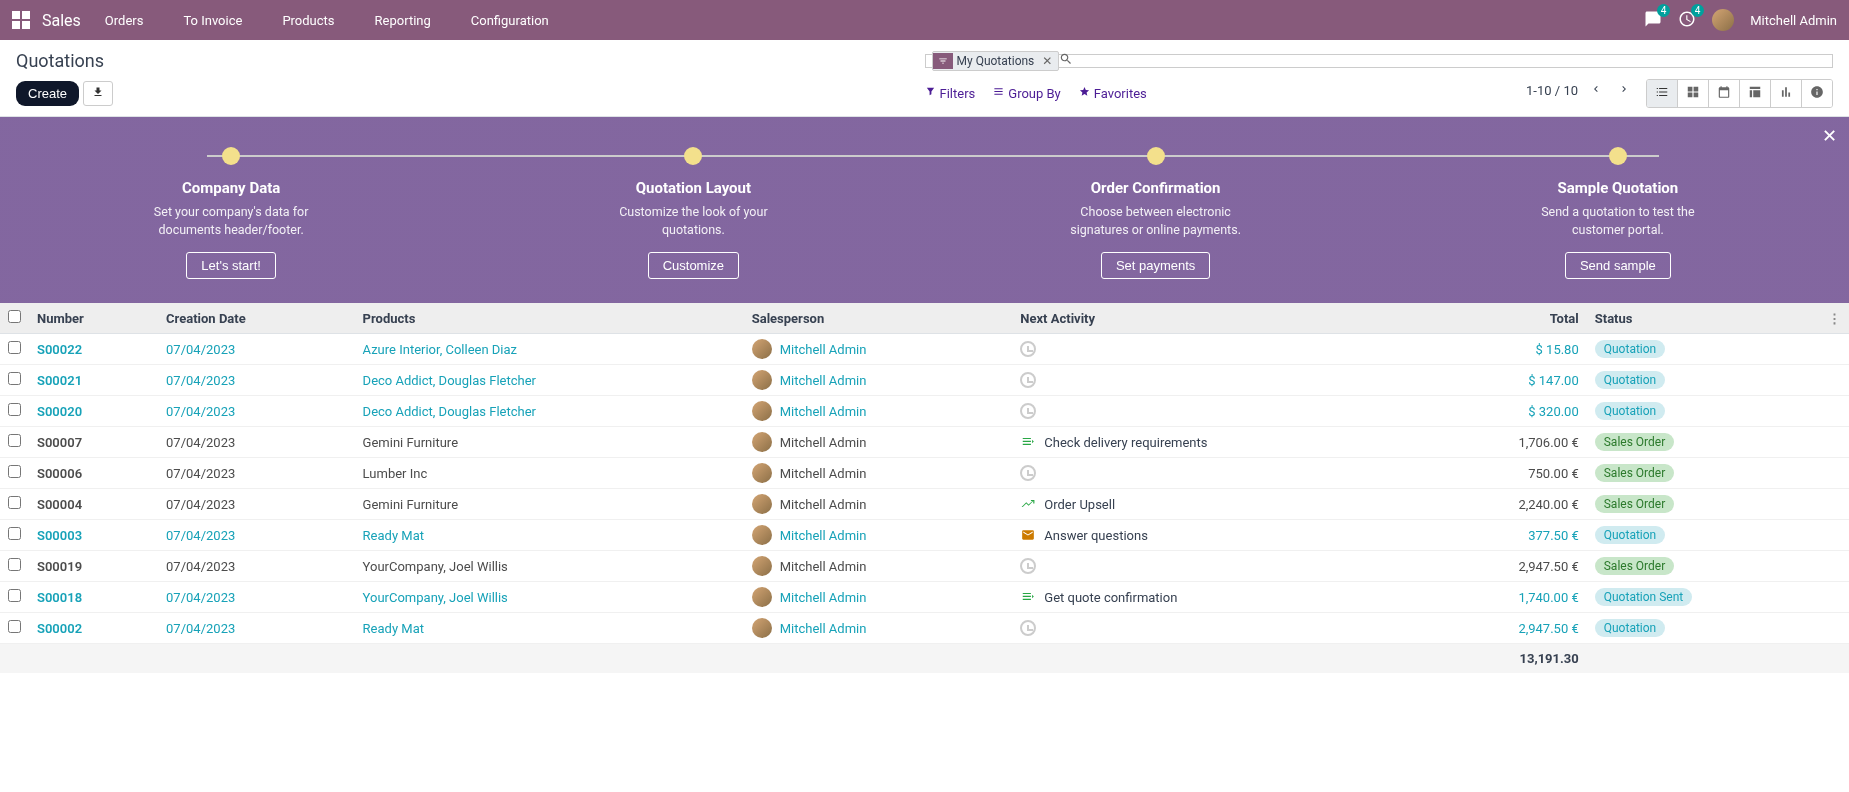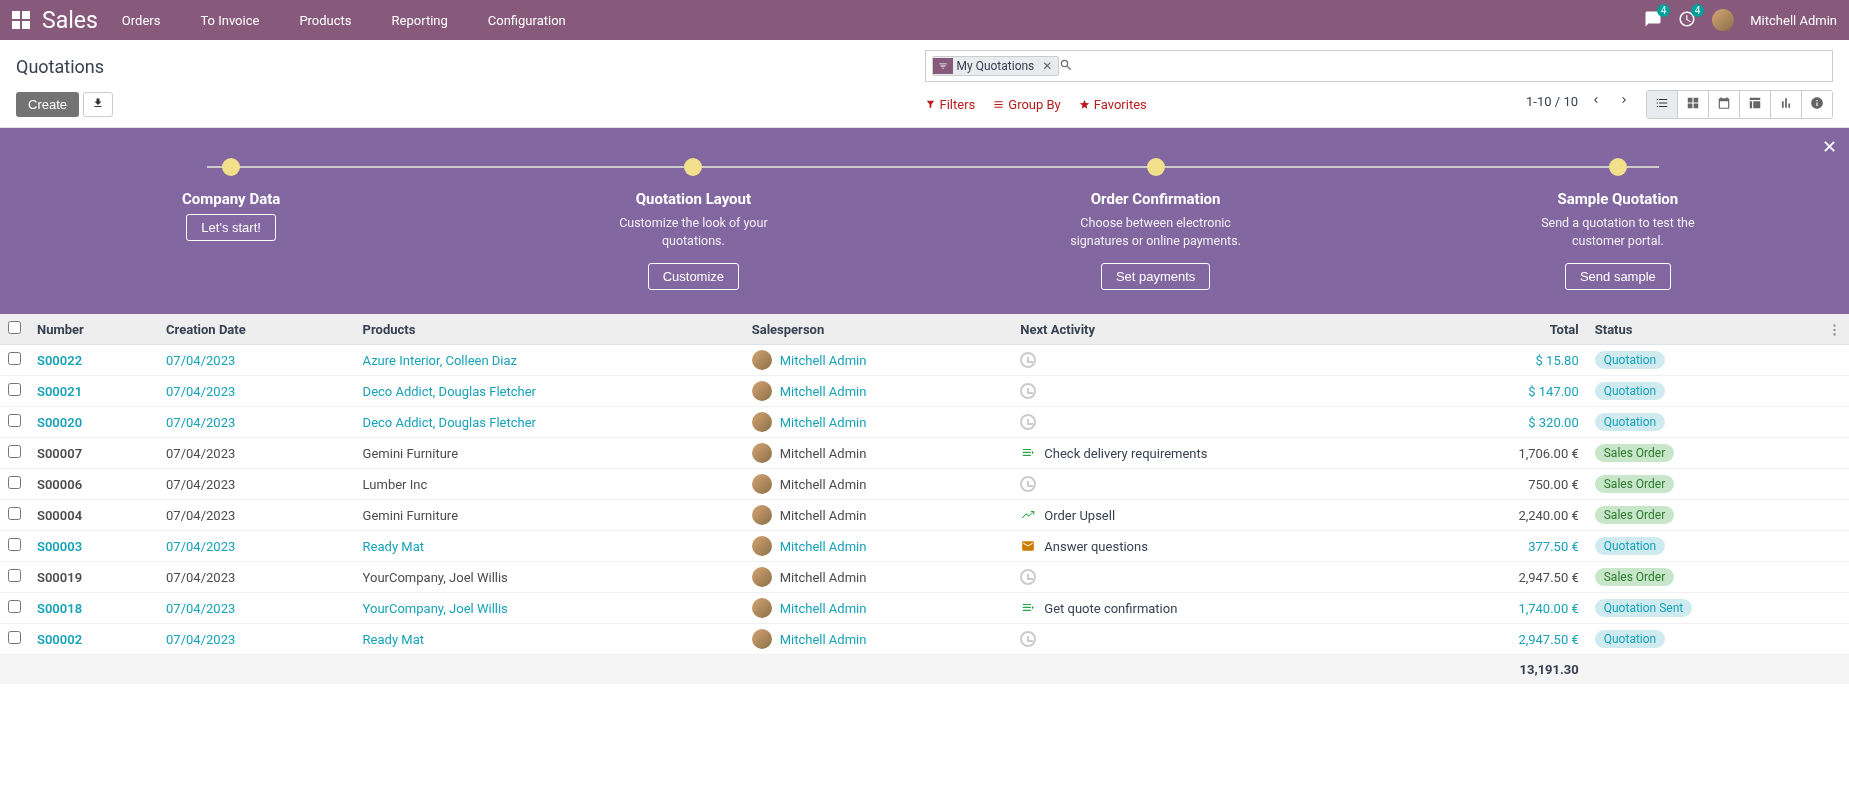--- a/index.html
+++ b/index.html
@@ -2,49 +2,49 @@
 <html><head>
 <meta charset="utf-8">
 <style>
 * { box-sizing: border-box; margin: 0; padding: 0; }
 body { font-family: -apple-system, BlinkMacSystemFont, "Segoe UI", Roboto, sans-serif; font-size: 13px; color: #374151; background: #fff; }
 
 
 .navbar { background: #875a7b; color: #fff; display: flex; align-items: center; height: 40px; padding: 0 12px; }
 .navbar .apps { width: 18px; height: 18px; display: grid; grid-template-columns: 1fr 1fr; gap: 2px; margin-right: 12px; cursor: pointer; }
 .navbar .apps span { background: #fff; }
-.navbar .brand { font-size: 23px; font-weight: 400; margin-right: 24px; }
+.navbar .brand { font-size: 16px; font-weight: 400; margin-right: 24px; }
 .navbar .menu { display: flex; gap: 40px; }
 .navbar .menu a { color: #fff; text-decoration: none; cursor: pointer; }
 .navbar .spacer { flex: 1; }
 .navbar .right { display: flex; align-items: center; gap: 16px; }
 .navbar .iconwrap { position: relative; cursor: pointer; }
 .navbar .iconwrap svg { width: 18px; height: 18px; fill: #fff; }
 .navbar .badge { position: absolute; top: -6px; right: -8px; background: #00a09d; color: #fff; font-size: 10px; border-radius: 8px; padding: 0 4px; line-height: 13px; min-width: 13px; text-align: center; }
 .navbar .avatar { width: 22px; height: 22px; border-radius: 50%; background: linear-gradient(135deg,#d4a574,#8b6f47); display: inline-block; }
 .navbar .user { cursor: pointer; }
 
 
 .control-panel { padding: 10px 16px 0; border-bottom: 1px solid #dee2e6; }
 .cp-row1 { display: flex; align-items: center; }
 .cp-row1 h1 { font-size: 18px; font-weight: 400; flex: 0 0 50%; }
-.searchbox { flex: 1; display: flex; align-items: center; border: 1px solid #ccc; border-radius: 0; height: 32px; padding: 0 6px; }
+.searchbox { flex: 1; display: flex; align-items: center; border: 1px solid #ccc; border-radius: 0; height: 14px; padding: 0 6px; }
 .searchbox .facet { background: #e9ecef; display: inline-flex; align-items: center; font-size: 12px; border-radius: 2px; overflow: hidden; border: 1px solid #ccc; }
 .searchbox .facet .facet-icon { background: #875a7b; color: #fff; padding: 3px 5px; display: inline-flex; }
 .searchbox .facet .facet-label { padding: 2px 6px 2px 4px; }
 .searchbox .facet .facet-x { padding: 0 6px 0 2px; color: #666; cursor: pointer; }
 .searchbox input { flex: 1; border: none; outline: none; padding: 4px; font-size: 13px; }
 .searchbox .search-icon { color: #666; cursor: pointer; }
 
 .cp-row2 { display: flex; align-items: center; margin-top: 8px; padding-bottom: 8px; }
 .cp-buttons { flex: 0 0 50%; display: flex; gap: 4px; }
-.btn-primary { background: #737373; color: #fff; border: none; padding: 5px 12px; border-radius: 3px; cursor: pointer; font-size: 13px; }
+.btn-primary { background: #0f172a; color: #fff; border: none; padding: 5px 12px; border-radius: 9px; cursor: pointer; font-size: 13px; }
 .btn-icon { background: #fff; border: 1px solid #ccc; border-radius: 3px; padding: 4px 8px; cursor: pointer; }
 .cp-tools { flex: 1; display: flex; align-items: center; gap: 18px; }
-.cp-tools .tool { display: inline-flex; align-items: center; gap: 4px; cursor: pointer; color: #b91c1c; }
+.cp-tools .tool { display: inline-flex; gap: 4px; cursor: pointer; color: #4c1d95; }
 .cp-right { display: flex; align-items: flex-start; gap: 12px; }
 .pager { display: flex; align-items: center; gap: 8px; }
 .pager .arrow { cursor: pointer; color: #374151; padding: 4px; }
 .view-switcher { display: flex; border: 1px solid #ccc; border-radius: 3px; overflow: hidden; }
 .view-switcher button { background: #fff; border: none; border-right: 1px solid #ccc; padding: 5px 8px; cursor: pointer; color: #666; }
 .view-switcher button:last-child { border-right: none; }
 .view-switcher button.active { background: #e9ecef; color: #333; }
 
 
 .onboarding { background: linear-gradient(rgba(109,76,143,0.85),rgba(109,76,143,0.85)); color: #fff; position: relative; padding: 30px 0 24px; }
@@ -197,20 +197,21 @@
   </div>
 </div>
 
 <div class="onboarding">
   <span class="close">✕</span>
   <div class="track"></div>
   <div class="steps" id="onboarding-steps">
       <div class="step">
     <div class="dot"></div>
     <h3>Company Data</h3>
+    <p>Set your company's data for documents header/footer.</p>
     <button>Let's start!</button>
       </div>
       <div class="step">
     <div class="dot"></div>
     <h3>Quotation Layout</h3>
     <p>Customize the look of your quotations.</p>
     <button>Customize</button>
       </div>
       <div class="step">
     <div class="dot"></div>

